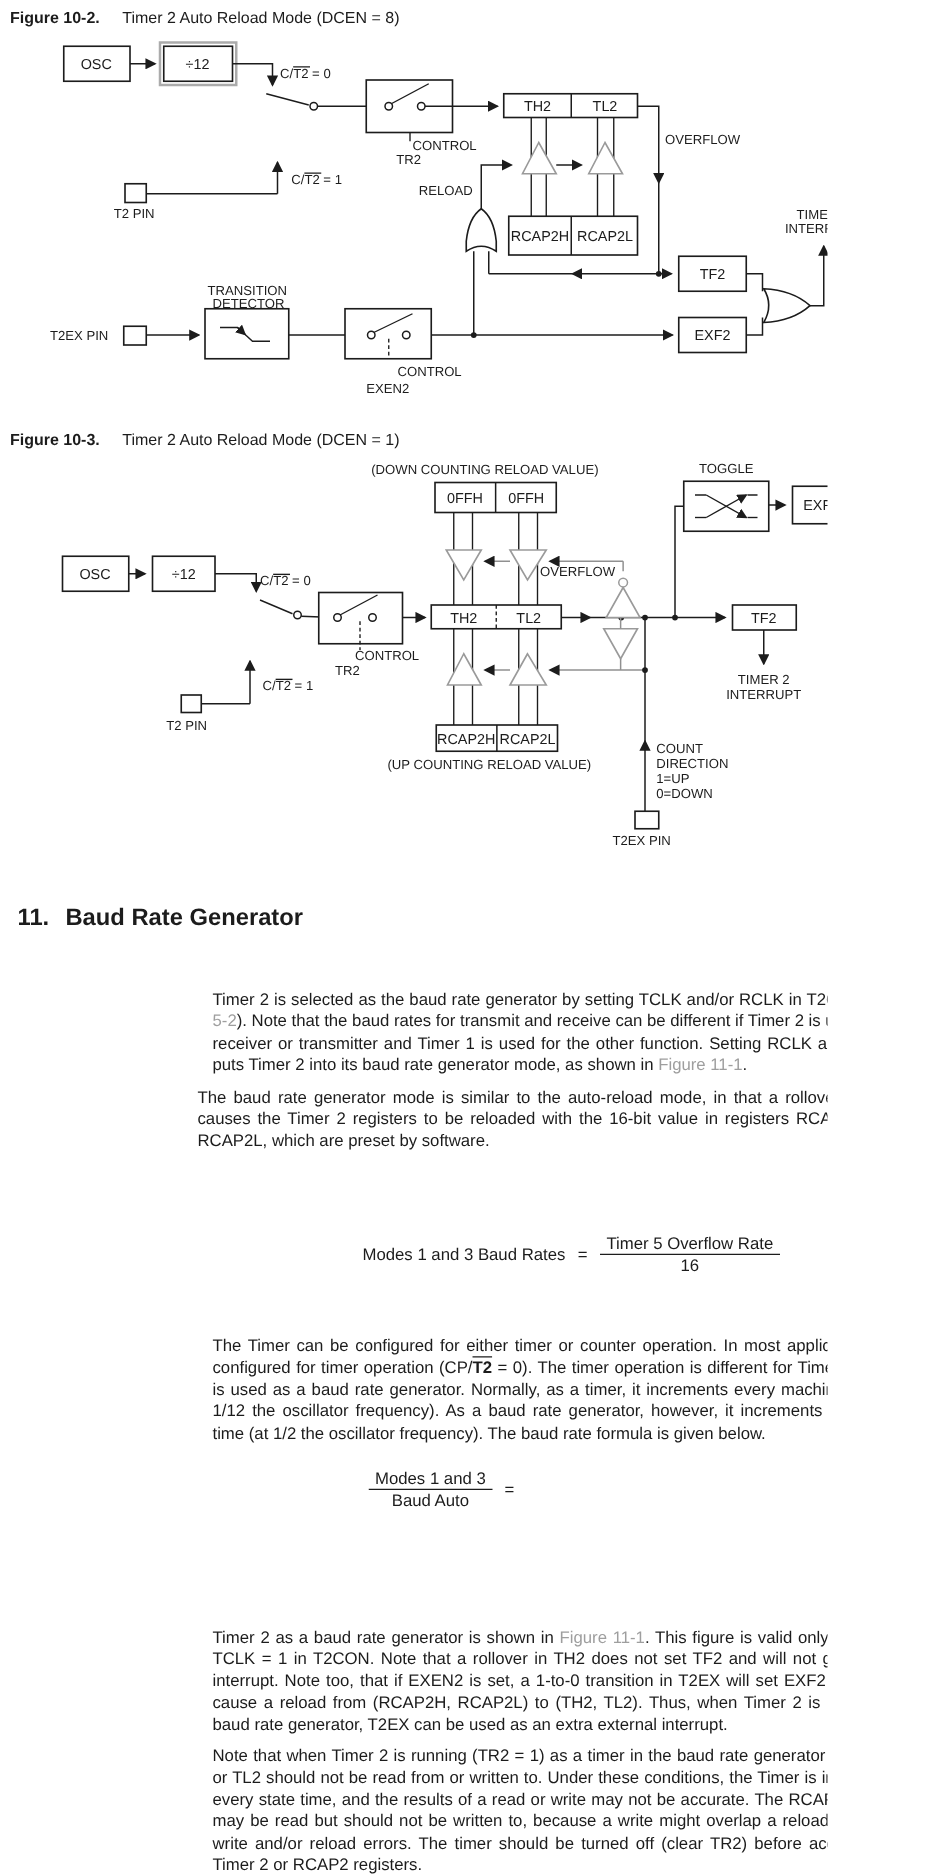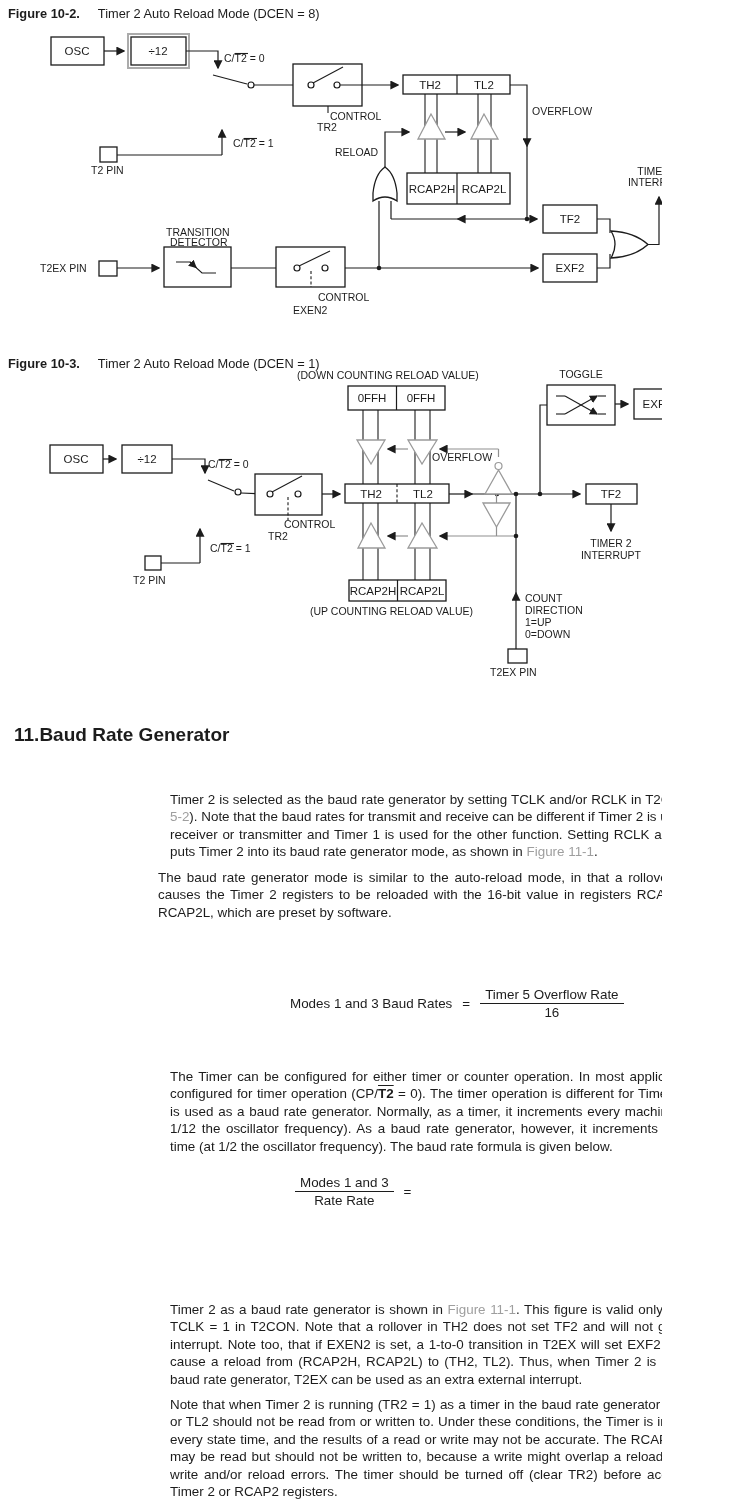--- a/index.html
+++ b/index.html
@@ -3,21 +3,21 @@
 <meta charset="utf-8">
 <style>
   html,body{margin:0;padding:0;background:#fff;}
   #page{position:relative;width:662px;height:1500px;background:#ffffff;overflow:hidden;
         font-family:"Liberation Sans",sans-serif;color:#1c1c1c;}
   .abs{position:absolute;}
   
   .figcap{display:flex;gap:18px;font-size:12.8px;white-space:nowrap;}
   .figcap .lab{font-weight:bold;}
   
-  .heading{font-size:19px;font-weight:bold;display:flex;white-space:nowrap;}
+  .heading{font-size:19px;font-weight:bold;display:flex;gap:13px;white-space:nowrap;}
   
   .para{width:561px;font-size:13.4px;line-height:17.4px;text-align:justify;margin-top:40px;}
   .seg-link{color:#9e9e9e;}
   .seg-overline{text-decoration:overline;font-weight:bold;}
   .seg-underline{}
   
   .equation{display:flex;align-items:center;gap:10px;font-size:13.4px;white-space:nowrap;margin-top:36px;}
   .frac{display:inline-block;text-align:center;}
   .frac .num{display:block;border-bottom:1.2px solid #1c1c1c;padding:0 5px 1px 5px;}
   .frac .den{display:block;padding-top:1px;}
@@ -174,21 +174,21 @@
     <g>
       <path class="ln" d="M597,194 H610 V208"></path>
       <path class="ln" d="M597,243 H610 V229"></path>
       <path class="gate" d="M611,206 Q619,219 611,233 Q634,232 648,219.5 Q634,207 611,206 Z"></path>
       <path class="ln" d="M648,219.5 H659 V172" marker-end="url(#ah2)"></path>
       <text class="mid" x="658" y="150">TIMER  2</text>
       <text class="mid" x="658" y="161">INTERRUPT</text>
     </g>
   </svg>
 
-  <div class="abs figcap" style="left:8px;top:356px;text-align:right;">
+  <div class="abs figcap" style="left:8px;top:344px;text-align:right;">
     <span class="lab">Figure 10-3.</span>
     <span>Timer 2 Auto Reload Mode (DCEN = 1)</span>
   </div>
 
   <svg class="abs" style="left:0;top:362px;" width="749" height="332" viewBox="0 0 749 332">
     <defs>
       <marker id="ah3" viewBox="0 0 10 10" refX="8.5" refY="5" markerWidth="7.5" markerHeight="7.5" orient="auto-start-reverse">
         <path d="M0,0 L10,5 L0,10 z" fill="#1c1c1c"></path>
       </marker>
     </defs>
@@ -350,21 +350,21 @@
       <span class="num">Timer 5 Overflow Rate</span>
       <span class="den">16</span>
     </span>
   </div>
 
   <div class="abs para" style="left:170px;top:1028px;"><span>The Timer can be configured for </span><span class="seg-underline">either</span><span> timer or counter operation. In most applications, it is configured for timer operation (CP/</span><span class="seg-overline">T2</span><span> = 0). The timer operation is different for Timer 2 when it is used as a baud rate generator. Normally, as a timer, it increments every machine cycle (at 1/12 the oscillator frequency). As a baud rate generator, however, it increments every state time (at 1/2 the oscillator frequency). The baud rate formula is given below.</span></div>
 
   <div class="abs equation" style="left:295px;top:1139px;">
     <span class="frac">
       <span class="num">Modes 1 and 3</span>
-      <span class="den">Rate Rate</span>
+      <span class="den">Baud Auto</span>
     </span>
     <span>=</span>
   </div>
 
   <div class="abs para" style="left:170px;top:1261px;"><span>Timer 2 as a baud rate generator is shown in </span><span class="seg-link">Figure 11-1</span><span>. This figure is valid only if RCLK or TCLK = 1 in T2CON. Note that a rollover in TH2 does not set TF2 and will not generate an interrupt. Note too, that if EXEN2 is set, a 1-to-0 transition in T2EX will set EXF2 but will not cause a reload from (RCAP2H, RCAP2L) to (TH2, TL2). Thus, when Timer 2 is in use as a baud rate generator, T2EX can be used as an extra external interrupt.</span></div>
   <div class="abs para" style="left:170px;top:1356px;"><span>Note that when Timer 2 is running (TR2 = 1) as a timer in the baud rate generator mode, TH2 or TL2 should not be read from or written to. Under these conditions, the Timer is incremented every state time, and the results of a read or write may not be accurate. The RCAP2 registers may be read but should not be written to, because a write might overlap a reload and cause write and/or reload errors. The timer should be turned off (clear TR2) before accessing the Timer 2 or RCAP2 registers.</span></div>
 
 </div>
 
 </body></html>

